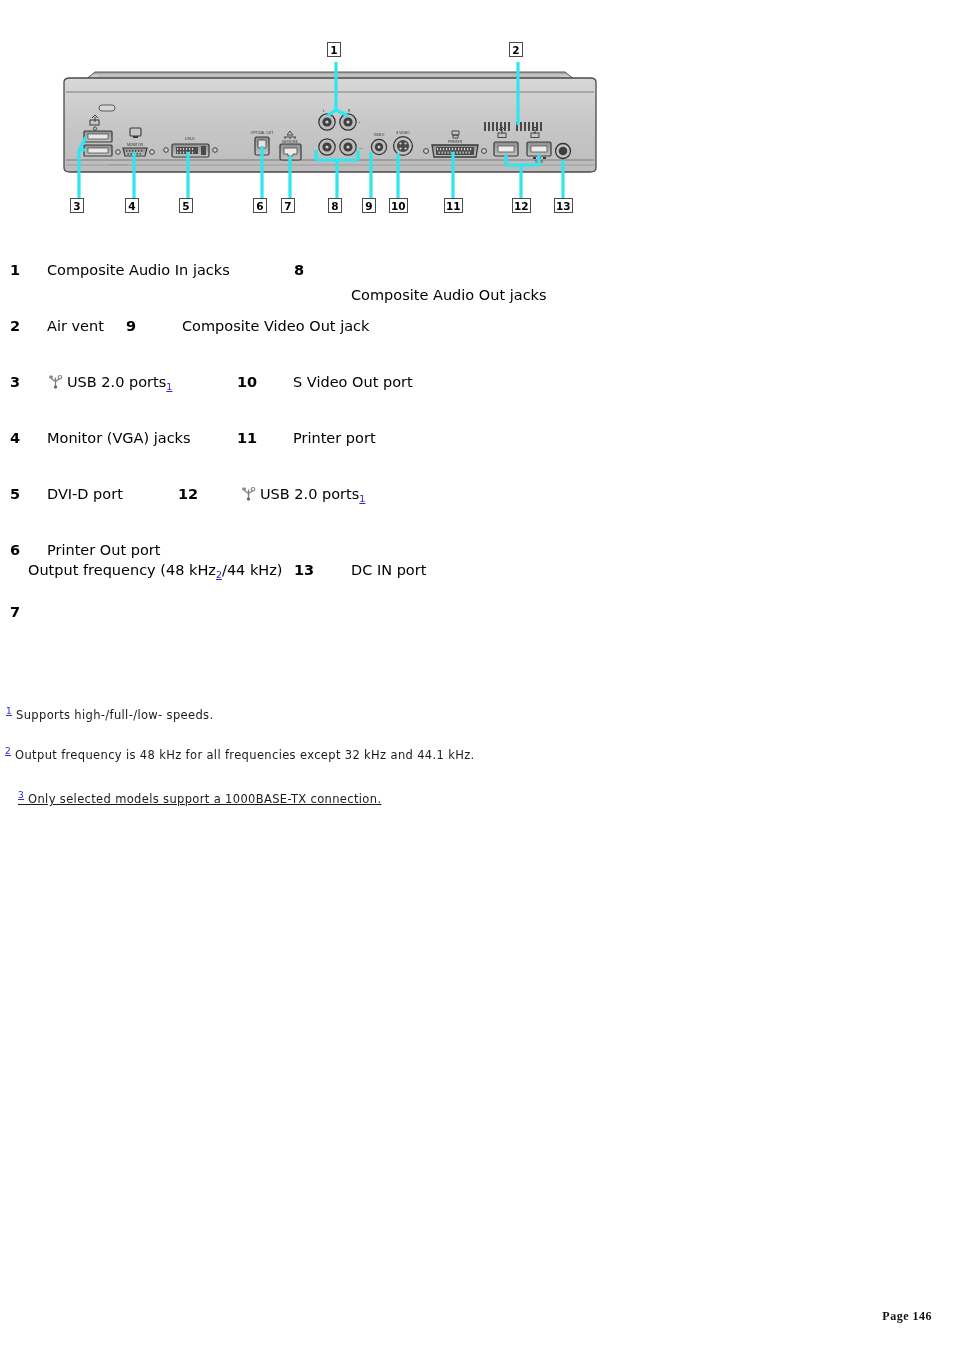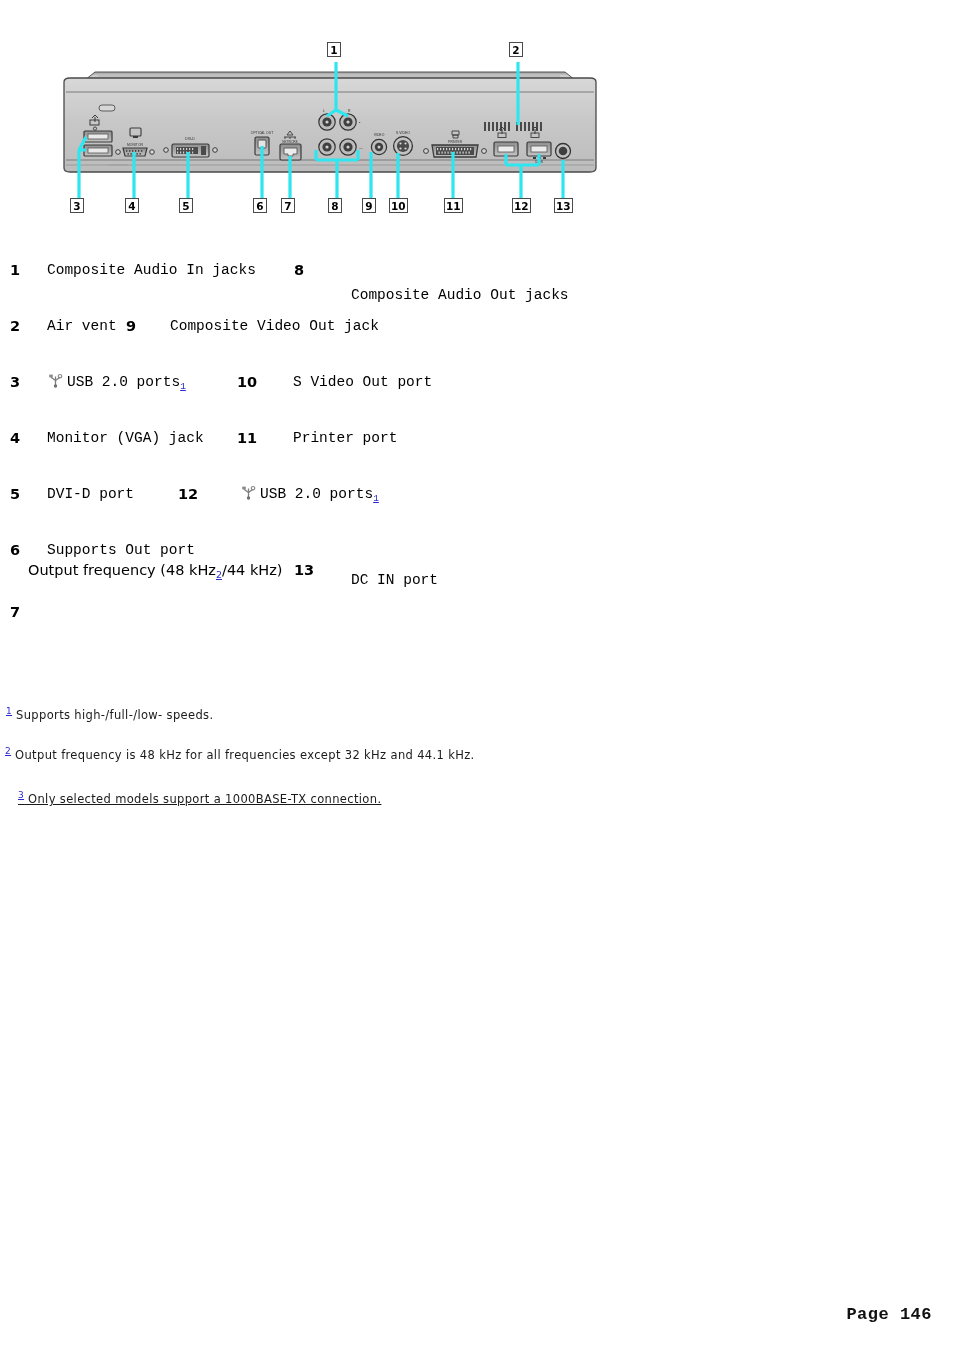--- a/index.html
+++ b/index.html
@@ -41,21 +41,20 @@
   }
   .num {
     font-weight: bold;
     position: absolute;
     top: 6px;
   }
   .lbl {
     position: absolute;
     top: 6px;
     white-space: nowrap;
-    font-family: Liberation Mono, monospace;
   }
   .col-a-num  { left: 10px; }
   .col-a-lbl  { left: 47px; }
 
   .usb-glyph {
     display: inline-block;
     vertical-align: -3px;
     width: 17px;
     height: 16px;
     margin-right: 3px;
@@ -99,23 +98,23 @@
     color: #2b2bcd;
     text-decoration: underline;
     vertical-align: super;
   }
 
   
   #page-footer {
     position: absolute;
     right: 22px;
     bottom: 27px;
-    font-family: Liberation Mono, monospace;
+    font-family: Liberation Serif, serif;
     font-weight: bold;
-    font-size: 17px;
+    font-size: 12px;
     letter-spacing: 0.5px;
     color: #111111;
     margin-left: 10px;
   }
 </style>
 </head>
 <body>
 
 <div id="diagram">
   <svg width="640" height="240" viewBox="0 0 640 240" xmlns="http://www.w3.org/2000/svg">
@@ -376,58 +375,58 @@
     <div class="spec-row">
       <span class="num col-a-num">1</span>
       <span class="lbl col-a-lbl">Composite Audio In jacks</span>
       <span class="num" style="left: 294px;">8</span>
       <span class="lbl" style="left: 351px; margin-top: 25px;">Composite Audio Out jacks</span>
     </div>
     <div class="spec-row">
       <span class="num col-a-num">2</span>
       <span class="lbl col-a-lbl">Air vent</span>
       <span class="num" style="left: 126px;">9</span>
-      <span class="lbl" style="left: 170px; text-align: center;">Composite Video Out jack</span>
+      <span class="lbl" style="left: 182px; text-align: center;">Composite Video Out jack</span>
     </div>
     <div class="spec-row">
       <span class="num col-a-num">3</span>
       <span class="lbl col-a-lbl"><svg viewBox="0 0 17 16" class="usb-glyph">
           <path d="M8.5 3.5 V12" stroke="#7d7d7d" stroke-width="1.3" fill="none"></path>
           <path d="M8.5 7.5 L4 4.2 M8.5 7.5 L13 4.2" stroke="#7d7d7d" stroke-width="1.3" fill="none"></path>
           <rect x="2.2" y="1.6" width="3.6" height="2.8" fill="#8b8b8b"></rect>
           <circle cx="13" cy="3.2" r="1.7" fill="none" stroke="#8b8b8b" stroke-width="1.2"></circle>
           <circle cx="8.5" cy="13" r="1.7" fill="#6e6e6e"></circle>
         </svg>USB 2.0 ports<sup class="fn">1</sup></span>
       <span class="num" style="left: 237px;">10</span>
       <span class="lbl" style="left: 293px;">S Video Out port</span>
     </div>
     <div class="spec-row">
       <span class="num col-a-num">4</span>
-      <span class="lbl col-a-lbl">Monitor (VGA) jack</span>
+      <span class="lbl col-a-lbl">Monitor (VGA) jacks</span>
       <span class="num" style="left: 237px;">11</span>
       <span class="lbl" style="left: 293px;">Printer port</span>
     </div>
     <div class="spec-row">
       <span class="num col-a-num">5</span>
       <span class="lbl col-a-lbl">DVI-D port</span>
       <span class="num" style="left: 178px;">12</span>
       <span class="lbl" style="left: 240px;"><svg viewBox="0 0 17 16" class="usb-glyph">
           <path d="M8.5 3.5 V12" stroke="#7d7d7d" stroke-width="1.3" fill="none"></path>
           <path d="M8.5 7.5 L4 4.2 M8.5 7.5 L13 4.2" stroke="#7d7d7d" stroke-width="1.3" fill="none"></path>
           <rect x="2.2" y="1.6" width="3.6" height="2.8" fill="#8b8b8b"></rect>
           <circle cx="13" cy="3.2" r="1.7" fill="none" stroke="#8b8b8b" stroke-width="1.2"></circle>
           <circle cx="8.5" cy="13" r="1.7" fill="#6e6e6e"></circle>
         </svg>USB 2.0 ports<sup class="fn">1</sup></span>
     </div>
     <div class="spec-row r6">
       <span class="num col-a-num">6</span>
-      <span class="lbl col-a-lbl">Supports Out port</span>
+      <span class="lbl col-a-lbl">Printer Out port</span>
       <span class="line2">Output frequency (48 kHz<sup class="fn">2</sup>/44 kHz)</span>
       <span class="num" style="left: 294px; top: 26px;">13</span>
-      <span class="lbl" style="left: 351px; top: 36px;">DC IN port</span>
+      <span class="lbl" style="left: 351px; top: 26px;">DC IN port</span>
     </div>
     <div class="spec-row">
       <span class="num col-a-num">7</span>
     </div>
   </div>
 
 <div id="footnotes">
     <div class="footnote" style="position: absolute; top: 0px; left: 6px;"><span class="fmark">1</span><span> Supports high-/full-/low- speeds.</span></div>
     <div class="footnote" style="position: absolute; top: 40px; left: 5px;"><span class="fmark">2</span><span> Output frequency is 48 kHz for all frequencies except 32 kHz and 44.1 kHz.</span></div>
     <div class="footnote" style="position: absolute; top: 84px; left: 18px; text-decoration: underline;"><span class="fmark">3</span><span> Only selected models support a 1000BASE-TX connection.</span></div>

